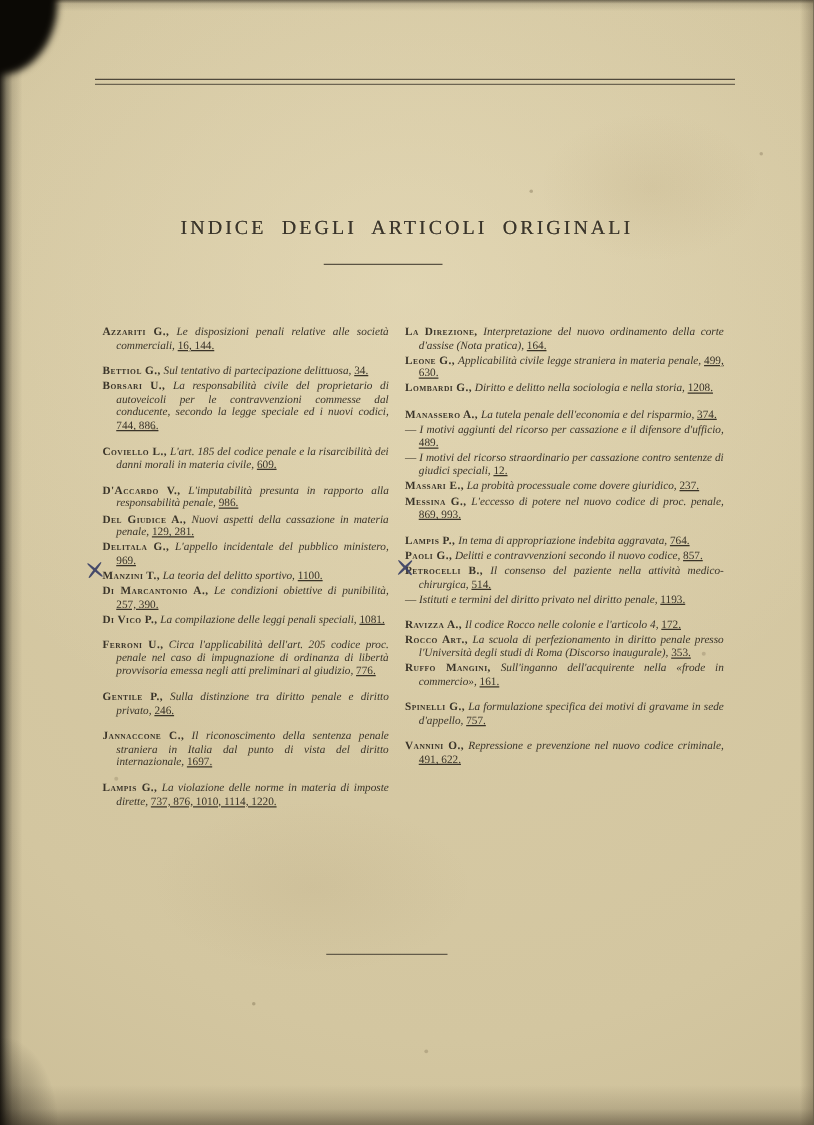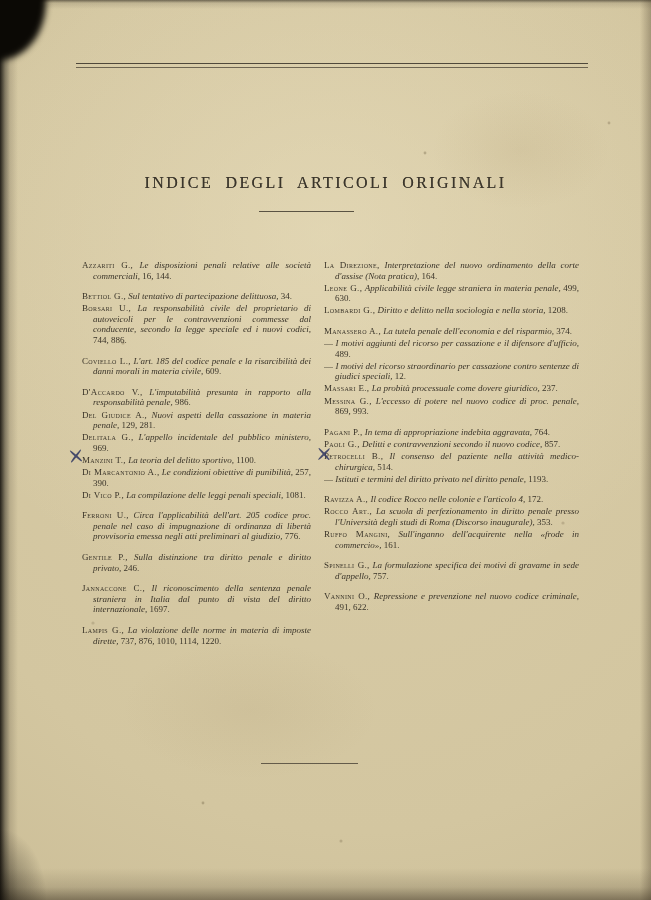--- a/index.html
+++ b/index.html
@@ -34,24 +34,24 @@
     display:flex; gap:13px; color:#3a3429;
   }
   .col { font-size:9px; line-height:10.6px; text-align:justify; }
   .col-left  { width:229px; }
   .col-right { width:255px; }
 
   .entry { position:relative; padding-left:11px; text-indent:-11px; margin-top:1.5px; }
   .entry.gap { margin-top:10px; }
   .col > .entry:first-child { margin-top:0; }
 
-  .author { font-variant:small-caps; letter-spacing:0.35px; font-style:normal; }
+  .author { font-variant:small-caps; letter-spacing:0.35px; font-style:normal;font-weight:bold; }
   .dash   { font-style:normal; }
   .atitle { font-style:italic; }
-  .pages  { font-style:normal; }
+  .pages  { font-style:normal;text-decoration:underline; }
 
   
   .xmark { position:absolute; width:13px; height:13px; text-indent:0; opacity:0.92; }
   .xmark::before, .xmark::after {
     content:""; position:absolute; left:6px; top:-2px;
     width:1.9px; height:16px; background:#3a4066; border-radius:45%;
   }
   .xmark::before { transform:rotate(38deg); }
   .xmark::after  { transform:rotate(-49deg); }
   .xmark.margin  { left:-13px; top:-5px; }
@@ -131,21 +131,21 @@
       </div>
     <div class="col col-right">
         <div class="entry"><span class="author">La Direzione,</span> <span class="atitle">Interpretazione del nuovo ordinamento della corte d'assise (Nota pratica),</span> <span class="pages">164.</span></div>
         <div class="entry"><span class="author">Leone G.,</span> <span class="atitle">Applicabilità civile legge straniera in materia penale,</span> <span class="pages">499, 630.</span></div>
         <div class="entry"><span class="author">Lombardi G.,</span> <span class="atitle">Diritto e delitto nella sociologia e nella storia,</span> <span class="pages">1208.</span></div>
         <div class="entry gap"><span class="author">Manassero A.,</span> <span class="atitle">La tutela penale dell'economia e del risparmio,</span> <span class="pages">374.</span></div>
         <div class="entry"><span class="dash">—</span> <span class="atitle">I motivi aggiunti del ricorso per cassazione e il difensore d'ufficio,</span> <span class="pages">489.</span></div>
         <div class="entry"><span class="dash">—</span> <span class="atitle">I motivi del ricorso straordinario per cassazione contro sentenze di giudici speciali,</span> <span class="pages">12.</span></div>
         <div class="entry"><span class="author">Massari E.,</span> <span class="atitle">La probità processuale come dovere giuridico,</span> <span class="pages">237.</span></div>
         <div class="entry"><span class="author">Messina G.,</span> <span class="atitle">L'eccesso di potere nel nuovo codice di proc. penale,</span> <span class="pages">869, 993.</span></div>
-        <div class="entry gap"><span class="author">Pagani P.,</span> <span class="atitle">In tema di appropriazione indebita aggravata,</span> <span class="pages">764.</span></div>
+        <div class="entry gap"><span class="author">Lampis P.,</span> <span class="atitle">In tema di appropriazione indebita aggravata,</span> <span class="pages">764.</span></div>
         <div class="entry"><span class="author">Paoli G.,</span> <span class="atitle">Delitti e contravvenzioni secondo il nuovo codice,</span> <span class="pages">857.</span></div>
         <div class="entry"><span class="xmark inline"></span><span class="author">Petrocelli B.,</span> <span class="atitle">Il consenso del paziente nella attività medico-chirurgica,</span> <span class="pages">514.</span></div>
         <div class="entry"><span class="dash">—</span> <span class="atitle">Istituti e termini del diritto privato nel diritto penale,</span> <span class="pages">1193.</span></div>
         <div class="entry gap"><span class="author">Ravizza A.,</span> <span class="atitle">Il codice Rocco nelle colonie e l'articolo 4,</span> <span class="pages">172.</span></div>
         <div class="entry"><span class="author">Rocco Art.,</span> <span class="atitle">La scuola di perfezionamento in diritto penale presso l'Università degli studi di Roma (Discorso inaugurale),</span> <span class="pages">353.</span></div>
         <div class="entry"><span class="author">Ruffo Mangini,</span> <span class="atitle">Sull'inganno dell'acquirente nella «frode in commercio»,</span> <span class="pages">161.</span></div>
         <div class="entry gap"><span class="author">Spinelli G.,</span> <span class="atitle">La formulazione specifica dei motivi di gravame in sede d'appello,</span> <span class="pages">757.</span></div>
         <div class="entry gap"><span class="author">Vannini O.,</span> <span class="atitle">Repressione e prevenzione nel nuovo codice criminale,</span> <span class="pages">491, 622.</span></div>
       </div>
   </div>

